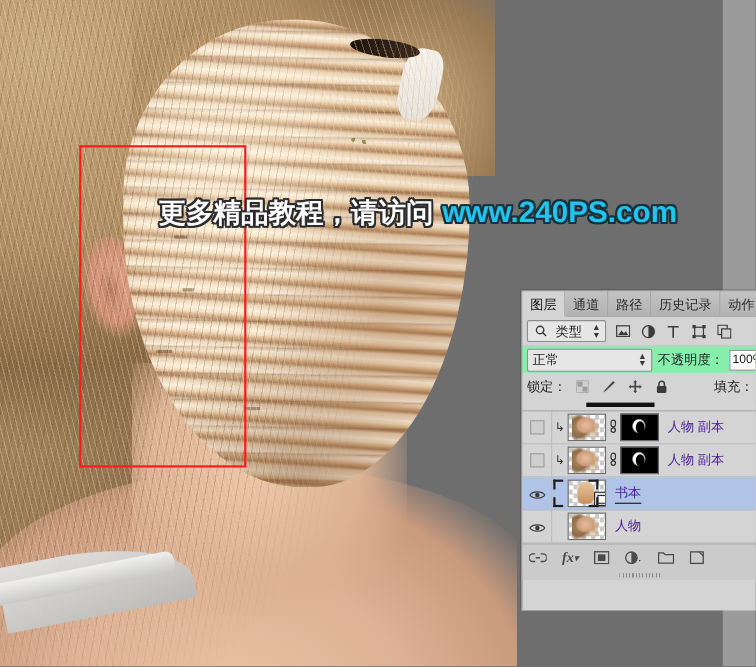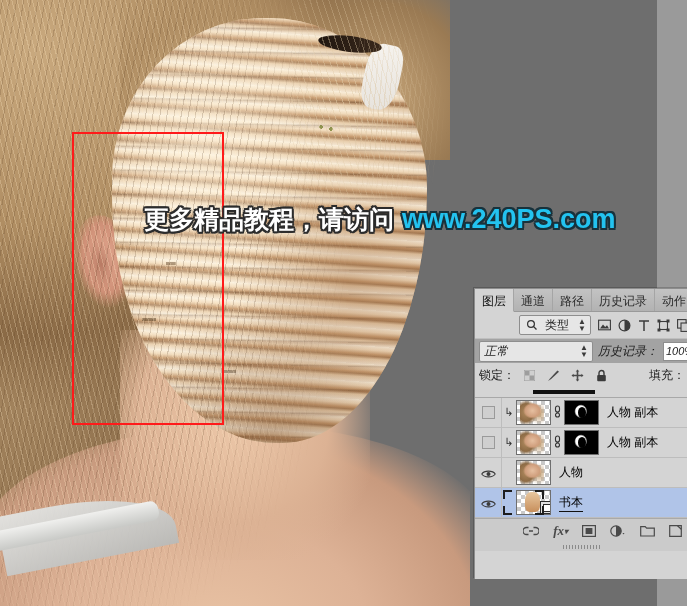--- a/index.html
+++ b/index.html
@@ -94,50 +94,50 @@
     background:linear-gradient(160deg,#f7f4ef,#e6e2dc);transform:rotate(12deg);
     border-radius:40% 30% 45% 35%;}
   .dark-brow{position:absolute;left:318px;top:36px;width:64px;height:16px;
     background:linear-gradient(90deg,#20160f,#3a291c);border-radius:50%;transform:rotate(7deg);}
 
   
   .marquee{position:absolute;left:72px;top:132px;width:152px;height:293px;
     border:2px solid #ff1a1a;box-sizing:border-box;}
 
   
-  .watermark{position:absolute;left:144px;top:206px;white-space:nowrap;
+  .watermark{position:absolute;left:144px;top:180px;white-space:nowrap;
     font-weight:bold;font-size:25px;line-height:1;}
   .wm-cn{color:#ffffff;
     text-shadow:-1.6px -1.6px 0 #2c2c2c,1.6px -1.6px 0 #2c2c2c,-1.6px 1.6px 0 #2c2c2c,1.6px 1.6px 0 #2c2c2c,
                 0 -2px 0 #2c2c2c,0 2px 0 #2c2c2c,-2px 0 0 #2c2c2c,2px 0 0 #2c2c2c;}
   .wm-url{color:#23c3f0;margin-left:8px;font-size:27px;
     text-shadow:-1.6px -1.6px 0 #18323c,1.6px -1.6px 0 #18323c,-1.6px 1.6px 0 #18323c,1.6px 1.6px 0 #18323c,
                 0 -2px 0 #18323c,0 2px 0 #18323c,-2px 0 0 #18323c,2px 0 0 #18323c;}
 
   
-  .panel{position:absolute;left:474px;top:288px;width:213px;height:290px;
+  .panel{position:absolute;left:474px;top:264px;width:213px;height:290px;
     background:#d4d4d4;color:#1c1c1c;font-size:12px;
     border-left:1px solid #8d8d8d;border-top:1px solid #8d8d8d;
     box-shadow:-1px -1px 0 rgba(0,0,0,.18);}
 
   .tabs{display:flex;height:22px;background:#b9b9b9;border-bottom:1px solid #9a9a9a;}
   .tab{padding:3px 7px 0 7px;font-size:12px;color:#2b2b2b;border-right:1px solid #a5a5a5;
     background:linear-gradient(180deg,#c3c3c3,#b2b2b2);line-height:18px;white-space:nowrap;}
   .tab.active{background:#d4d4d4;color:#101010;border-bottom:1px solid #d4d4d4;margin-bottom:-1px;}
 
   .filterrow{display:flex;align-items:center;height:26px;padding:0 4px;gap:7px;
     background:#d4d4d4;border-bottom:1px solid #bfbfbf;}
   .sel{display:flex;align-items:center;gap:5px;height:18px;padding:0 4px;
-    background:#e6e6e6;border:1px solid #8e8e8e;border-radius:2px;min-width:62px;margin-left:40px;}
+    background:#e6e6e6;border:1px solid #8e8e8e;border-radius:2px;min-width:62px;}
   .sel .lbl{font-size:12px;}
   .spin{margin-left:auto;font-size:8px;line-height:7px;color:#3a3a3a;text-align:center;}
   .ficon{width:16px;height:16px;display:inline-flex;align-items:center;justify-content:center;color:#3b3b3b;}
 
   .moderow{display:flex;align-items:center;height:24px;padding:0 0 0 4px;gap:5px;
-    background:#a3a3a3;font-style:italic;}
+    background:#86efac;}
   .mode-sel{display:flex;align-items:center;height:19px;padding:0 4px;min-width:104px;
     background:#e6e6e6;border:1px solid #8e8e8e;border-radius:2px;}
   .fieldlbl{font-size:12px;white-space:nowrap;}
   .numfield{height:17px;width:34px;background:#fff;border:1px solid #8e8e8e;
     font-size:11px;padding:0 2px;line-height:17px;overflow:hidden;}
 
   .lockrow{display:flex;align-items:center;height:25px;padding:0 0 0 4px;gap:6px;background:#d4d4d4;}
   .lockicons{display:flex;gap:8px;align-items:center;}
 
   .divbar{height:9px;background:#d4d4d4;position:relative;border-bottom:1px solid #a8a8a8;}
@@ -161,34 +161,34 @@
       radial-gradient(55% 60% at 78% 55%, #c4a175 0%, rgba(0,0,0,0) 80%);}
   .th-book{position:absolute;left:8px;top:1px;width:15px;height:20px;
     background:linear-gradient(180deg,#e8c79f,#c78f5c);border-radius:40% 40% 30% 30%;}
   .th-gray{position:absolute;inset:0;background:#7b7b7b;}
   .linkic{width:13px;text-align:center;color:#333;font-size:11px;}
   .mask{width:33px;height:23px;border:1px solid #6f6f6f;background:#000;position:relative;overflow:hidden;}
   .mask .blob{position:absolute;left:9px;top:3px;width:15px;height:16px;
     background:radial-gradient(60% 60% at 45% 45%,#fff 0 55%, rgba(255,255,255,0) 72%);
     border-radius:60% 40% 55% 45%;}
   .mask .blob2{position:absolute;left:13px;top:6px;width:8px;height:11px;background:#000;border-radius:50%;}
-  .lname{margin-left:8px;font-size:12px;color:#000000;white-space:nowrap;}
+  .lname{margin-left:8px;font-size:12px;color:#4c1d95;white-space:nowrap;}
   .lname.bg{font-style:italic;}
   .selbrackets{position:absolute;left:28px;top:2px;width:41px;height:25px;pointer-events:none;}
   .selbrackets i{position:absolute;width:7px;height:7px;border:2px solid #1d1d1d;}
   .selbrackets i.tl{left:0;top:0;border-right:0;border-bottom:0;}
   .selbrackets i.tr{right:0;top:0;border-left:0;border-bottom:0;}
   .selbrackets i.bl{left:0;bottom:0;border-right:0;border-top:0;}
   .selbrackets i.br{right:0;bottom:0;border-left:0;border-top:0;}
   .sobadge{position:absolute;right:-3px;bottom:0px;width:11px;height:11px;border:1px solid #2a2a2a;
     background:#e2e2e2;}
   .sobadge:after{content:"";position:absolute;left:2px;top:2px;width:6px;height:6px;border:1px solid #2a2a2a;background:#fff;}
   .underline{border-bottom:1px solid #111;}
 
-  .bottombar{display:flex;align-items:center;justify-content:flex-end;gap:14px;height:24px;
+  .bottombar{display:flex;align-items:center;gap:14px;height:24px;
     padding:0 6px;background:#cbcbcb;border-top:1px solid #a9a9a9;}
   .bicon{color:#4a4a4a;display:inline-flex;align-items:center;justify-content:center;}
   .grip{height:8px;background:#cbcbcb;position:relative;}
   .grip:after{content:"";position:absolute;left:50%;transform:translateX(-50%);top:2px;width:38px;height:4px;
     background:repeating-linear-gradient(90deg,#8a8a8a 0 1px,rgba(0,0,0,0) 1px 3px);}
 </style>
 </head>
 <body>
 
 <div class="stage">
@@ -279,21 +279,21 @@
             <rect x="4" y="4" width="8.4" height="8.4" fill="#cfcfcf" stroke="#3b3b3b" stroke-width="1.1"></rect>
           </svg>
       </span>
     </div>
 
     <div class="moderow">
       <div class="mode-sel">
         <span>正常</span>
         <span class="spin">▲<br>▼</span>
       </div>
-      <span class="fieldlbl">历史记录：</span>
+      <span class="fieldlbl">不透明度：</span>
       <div class="numfield">100%</div>
     </div>
 
     <div class="lockrow">
       <span class="fieldlbl">锁定：</span>
       <span class="lockicons">
         <span class="ficon">
           <svg width="11" height="11" viewBox="0 0 11 11">
               <rect width="11" height="11" fill="#cfcfcf" stroke="#9a9a9a" stroke-width="1"></rect>
               <rect x="1" y="1" width="4.5" height="4.5" fill="#9d9d9d"></rect>
@@ -358,59 +358,59 @@
               <path d="M4.5 1 a2 2 0 0 1 2 2 v2 a2 2 0 0 1 -4 0 v-2 a2 2 0 0 1 2 -2z M4.5 8 a2 2 0 0 1 2 2 v0 a2 2 0 0 1 -4 0 a2 2 0 0 1 2 -2z" fill="none" stroke="#333" stroke-width="1.1"></path>
             </svg>
         </span>
         <span class="mask">
             <span class="blob"></span>
             <span class="blob2"></span>
           </span>
         <span class="lname">人物 副本</span>
       </div>
 
+      <div class="lrow sel-row">
+        <div class="eyecell">
+          <span class="eye">
+            <svg width="15" height="10" viewBox="0 0 15 10">
+                <path d="M0.8 5 C3 1.2 12 1.2 14.2 5 C12 8.8 3 8.8 0.8 5 Z" fill="none" stroke="#3b3b3b" stroke-width="1.1"></path>
+                <circle cx="7.5" cy="5" r="2" fill="#3b3b3b"></circle>
+              </svg>
+          </span>
+        </div>
+        <span style="width:14px"></span>
+        <span class="thumb">
+            <span class="th-book"></span>
+            <span class="sobadge"></span>
+          </span>
+        <span class="selbrackets">
+            <i class="tl"></i>
+            <i class="tr"></i>
+            <i class="bl"></i>
+            <i class="br"></i>
+          </span>
+        <span class="lname underline">书本</span>
+      </div>
+
       <div class="lrow">
         <div class="eyecell">
           <span class="eye">
             <svg width="15" height="10" viewBox="0 0 15 10">
                 <path d="M0.8 5 C3 1.2 12 1.2 14.2 5 C12 8.8 3 8.8 0.8 5 Z" fill="none" stroke="#3b3b3b" stroke-width="1.1"></path>
                 <circle cx="7.5" cy="5" r="2" fill="#3b3b3b"></circle>
               </svg>
           </span>
         </div>
         <span style="width:14px"></span>
         <span class="thumb">
             <span class="th-face"></span>
           </span>
         <span class="lname">人物</span>
       </div>
 
-      <div class="lrow sel-row">
-        <div class="eyecell">
-          <span class="eye">
-            <svg width="15" height="10" viewBox="0 0 15 10">
-                <path d="M0.8 5 C3 1.2 12 1.2 14.2 5 C12 8.8 3 8.8 0.8 5 Z" fill="none" stroke="#3b3b3b" stroke-width="1.1"></path>
-                <circle cx="7.5" cy="5" r="2" fill="#3b3b3b"></circle>
-              </svg>
-          </span>
-        </div>
-        <span style="width:14px"></span>
-        <span class="thumb">
-            <span class="th-book"></span>
-            <span class="sobadge"></span>
-          </span>
-        <span class="selbrackets">
-            <i class="tl"></i>
-            <i class="tr"></i>
-            <i class="bl"></i>
-            <i class="br"></i>
-          </span>
-        <span class="lname underline">书本</span>
-      </div>
-
 
     </div>
 
     <div class="bottombar">
       <span class="bicon">
         <svg width="16" height="10" viewBox="0 0 16 10">
             <path d="M6 5 H10 M5.5 1.5 H3.5 a3.5 3.5 0 0 0 0 7 h2 M10.5 1.5 h2 a3.5 3.5 0 0 1 0 7 h-2" fill="none" stroke="#4a4a4a" stroke-width="1.3"></path>
           </svg>
       </span>
       <span class="bicon" style="font:italic bold 13px 'Liberation Serif',serif;">

